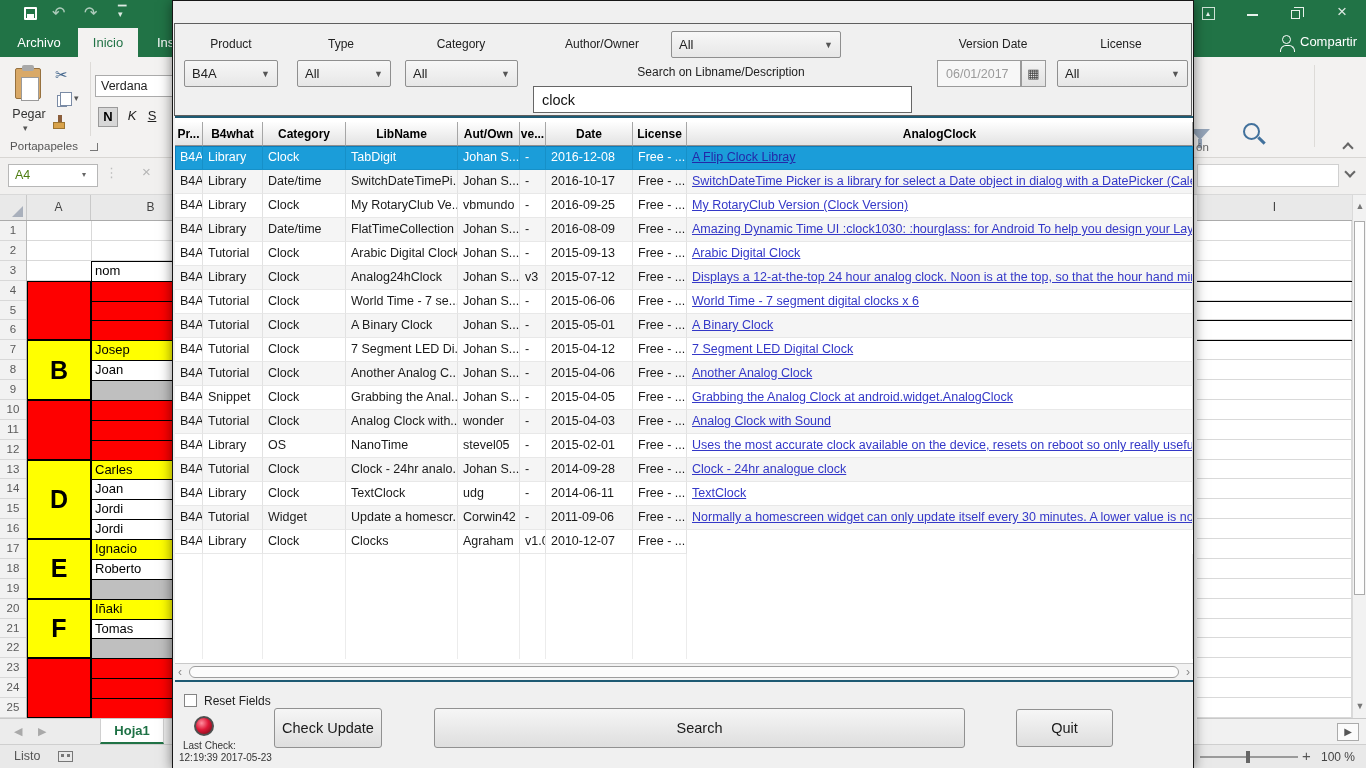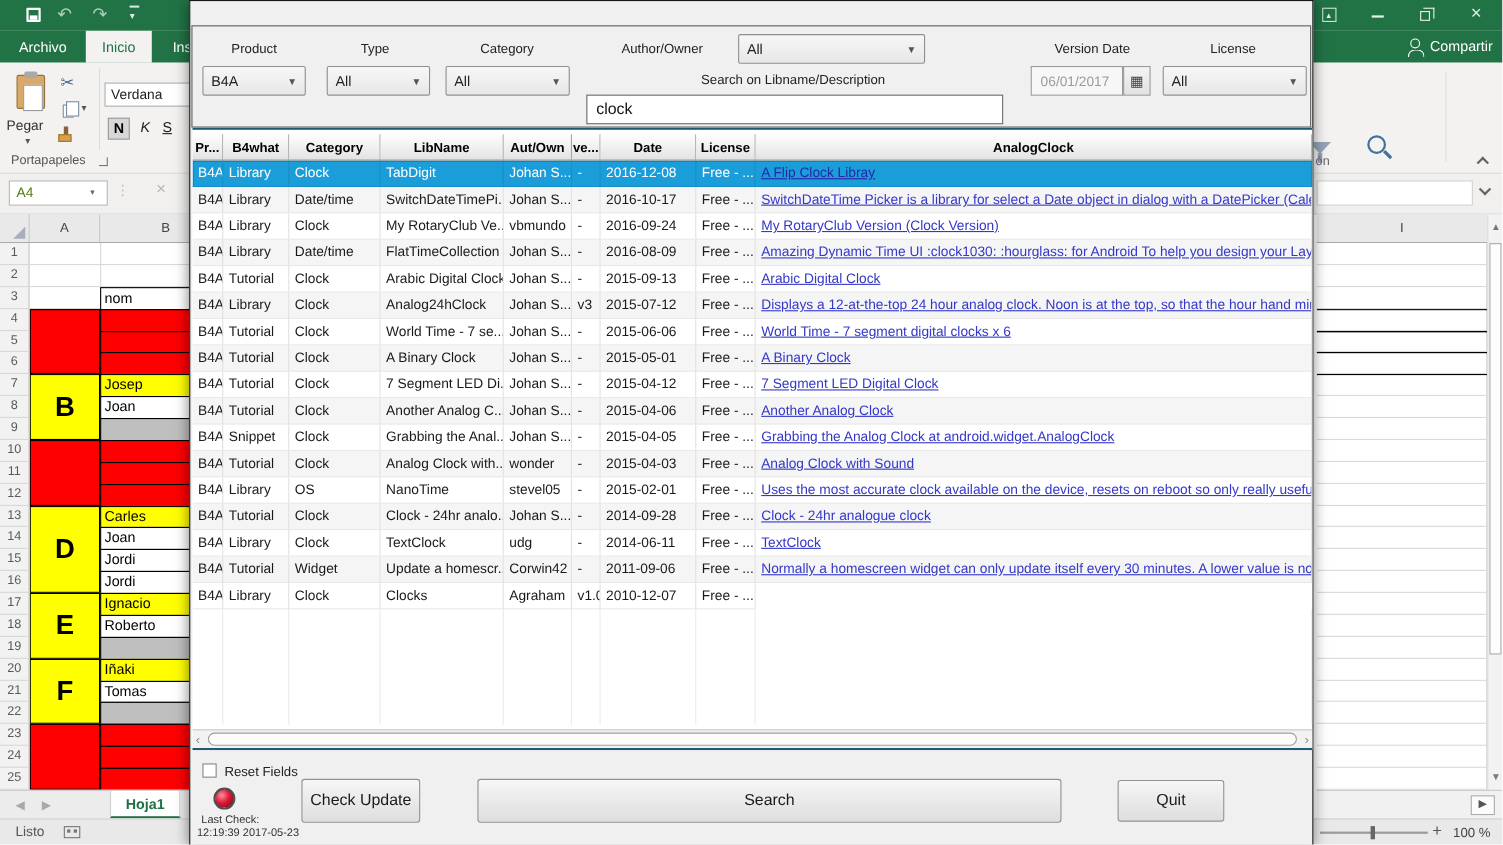--- a/index.html
+++ b/index.html
@@ -119,21 +119,21 @@
       <span class="xl-tab" style="left:144px;width:70px">Insertar</span>
       <span class="person" style="left:1282px;top:7px"></span>
       <span class="abs" style="left:1300px;top:6px;color:#fff;font-size:13px">Compartir</span>
     </div>
 
     <div id="xl-ribbon">
 
       <span class="clipb" style="left:15px;top:11px"></span>
       <span class="clipt" style="left:22px;top:8px"></span>
       <span class="clipp" style="left:21px;top:20px"></span>
-      <span class="abs" style="left:6px;top:50px;width:46px;text-align:left;font-size:12.5px;color:#333">Pegar</span>
+      <span class="abs" style="left:6px;top:50px;width:46px;text-align:center;font-size:12.5px;color:#333">Pegar</span>
       <span class="abs" style="left:23px;top:66px;font-size:9px;color:#555">▾</span>
       <span class="abs" style="left:55px;top:9px;font-size:15px;color:#44678D">✂</span>
       <span class="copyi" style="left:57px;top:38px"></span>
       <span class="abs" style="left:74px;top:36px;font-size:9px;color:#555">▾</span>
       <span class="brushb" style="left:58px;top:58px"></span>
       <span class="brushh" style="left:53px;top:65px"></span>
       <span class="abs" style="left:0;top:83px;width:88px;text-align:center;font-size:11.5px;color:#555">Portapapeles</span>
       <span class="launcher" style="left:90px;top:86px"></span>
       <span class="vline" style="left:90px;top:5px;height:74px;background:#DDDBD8"></span>
 
@@ -394,21 +394,21 @@
             <span class="tc">Free - ...</span>
             <span class="tc desc">SwitchDateTime Picker is a library for select a Date object in dialog with a DatePicker (Calendar)</span>
           </div>
           <div class="trow">
             <span class="tc">B4A</span>
             <span class="tc">Library</span>
             <span class="tc">Clock</span>
             <span class="tc">My RotaryClub Ve...</span>
             <span class="tc">vbmundo</span>
             <span class="tc">-</span>
-            <span class="tc">2016-09-24</span>
+            <span class="tc">2016-09-25</span>
             <span class="tc">Free - ...</span>
             <span class="tc desc">My RotaryClub Version (Clock Version)</span>
           </div>
           <div class="trow alt">
             <span class="tc">B4A</span>
             <span class="tc">Library</span>
             <span class="tc">Date/time</span>
             <span class="tc">FlatTimeCollection</span>
             <span class="tc">Johan S...</span>
             <span class="tc">-</span>

